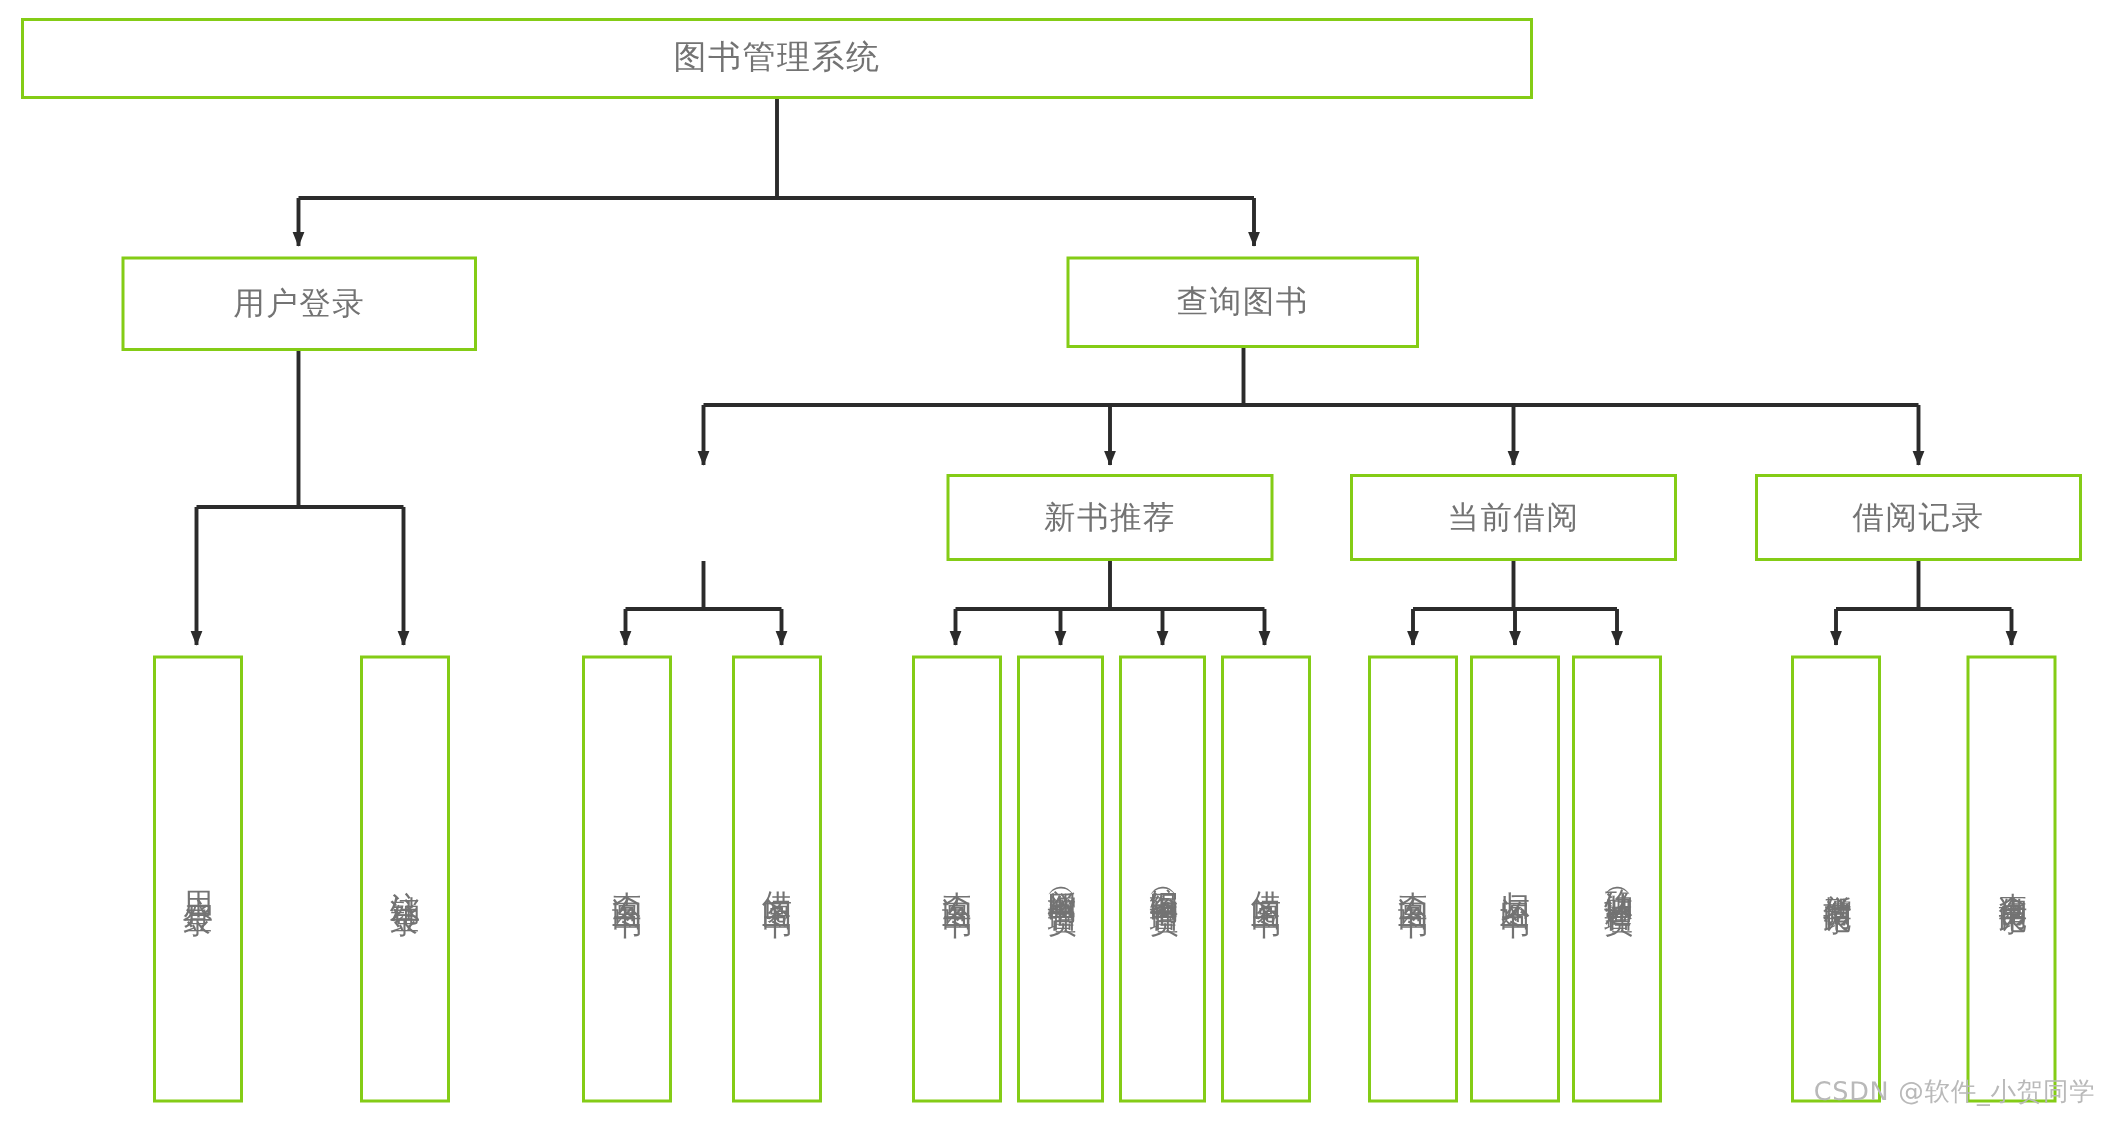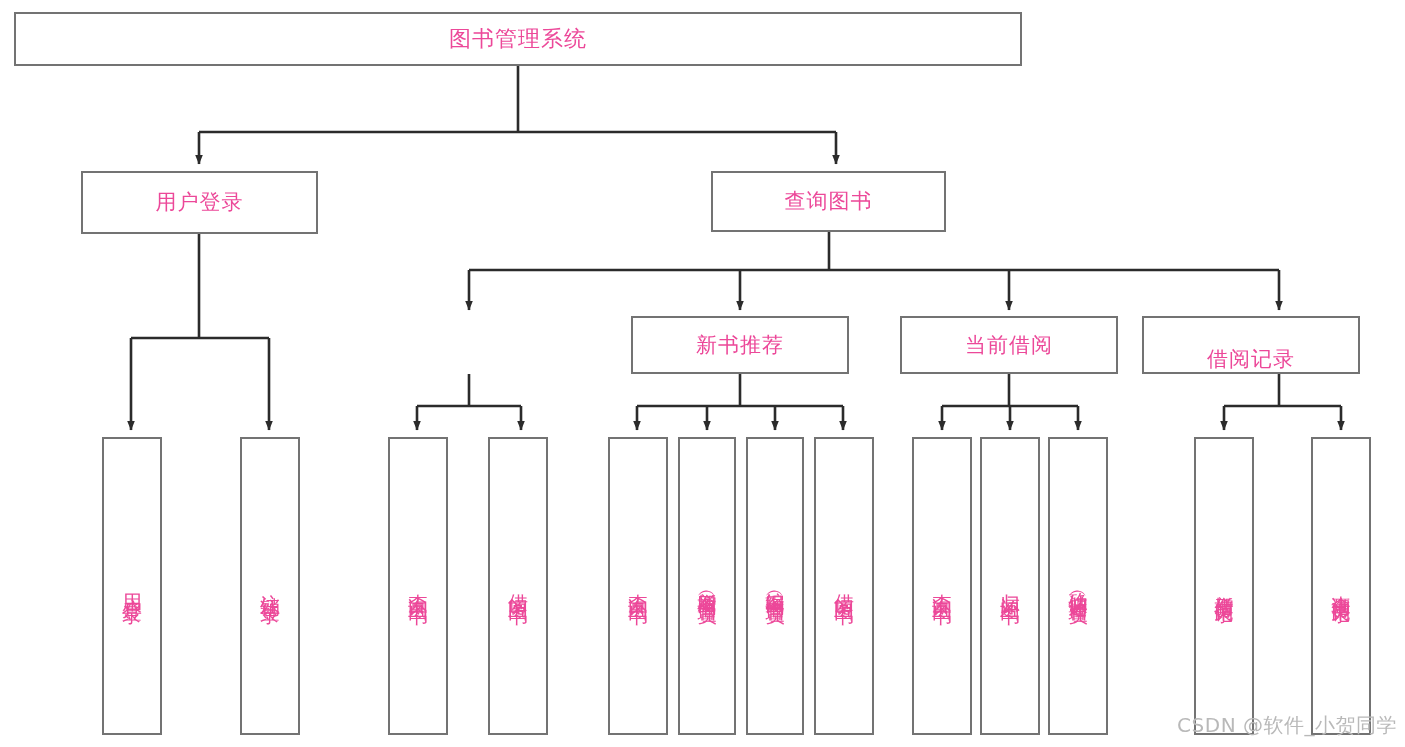--- a/index.html
+++ b/index.html
@@ -20,26 +20,26 @@
   #wires {
     position: absolute;
     left: 0;
     top: 0;
     width: 1405px;
     height: 747px;
   }
   .node {
     position: absolute;
     box-sizing: border-box;
-    border: 2px solid #737373;
+    border: 2px solid #84cc16;
     background: #ffffff;
     display: flex;
     align-items: center;
     justify-content: center;
-    color: #ec4899;
+    color: #737373;
     z-index: 2;
   }
   .node .label {
     display: block;
     text-align: center;
     line-height: 1.18;
     white-space: nowrap;
   }
   .node.horiz .label {
     font-size: 21px;
@@ -62,21 +62,21 @@
     white-space: nowrap;
   }
   .node.vert.narrow .label {
     font-size: 19px;
     letter-spacing: 2px;
   }
   #watermark {
     position: absolute;
     right: 8px;
     bottom: 8px;
-    font-size: 20px;
+    font-size: 17px;
     color: #b9b9b9;
     letter-spacing: 0.5px;
     z-index: 5;
     white-space: nowrap;
     font-family: "DejaVu Sans", "Liberation Sans", sans-serif;
     text-align: right;
   }
 </style>
 </head>
 <body>
@@ -143,21 +143,21 @@
   <div class="node horiz" style="left:711px; top:171px; width:235px; height:61px;">
     <span class="label">查询图书</span>
   </div>
 
   <div class="node horiz" style="left:631px; top:316px; width:218px; height:58px;">
     <span class="label">新书推荐</span>
   </div>
   <div class="node horiz" style="left:900px; top:316px; width:218px; height:58px;">
     <span class="label">当前借阅</span>
   </div>
-  <div class="node horiz" style="left:1142px; top:316px; width:218px; height:58px;align-items:flex-end;">
+  <div class="node horiz" style="left:1170px; top:316px; width:218px; height:58px;">
     <span class="label">借阅记录</span>
   </div>
 
   <div class="node vert" style="left:102px; top:437px; width:60px; height:298px;">
     <span class="label">用户登录</span>
   </div>
   <div class="node vert" style="left:240px; top:437px; width:60px; height:298px;">
     <span class="label">注销登录</span>
   </div>
 

